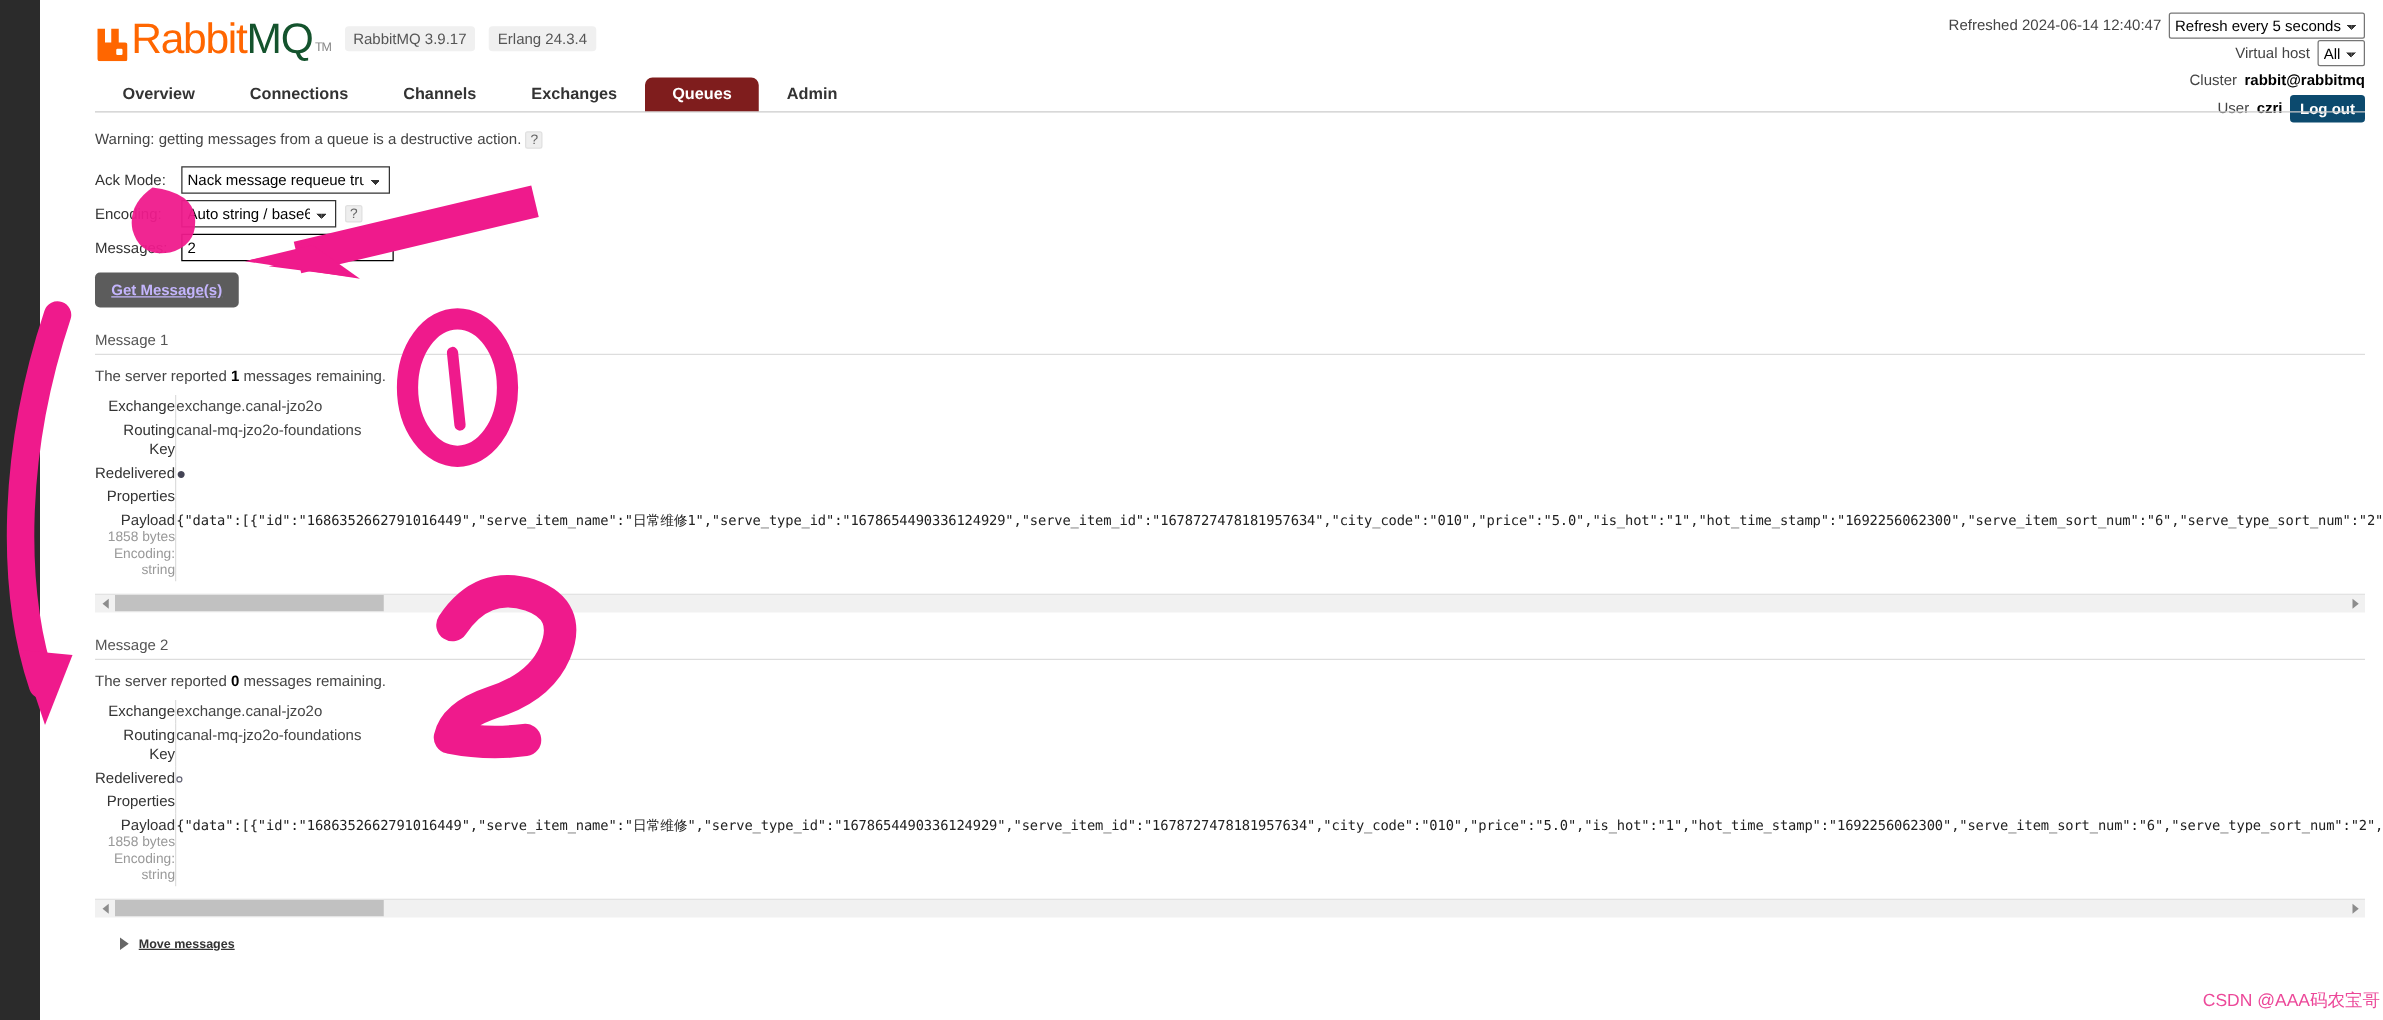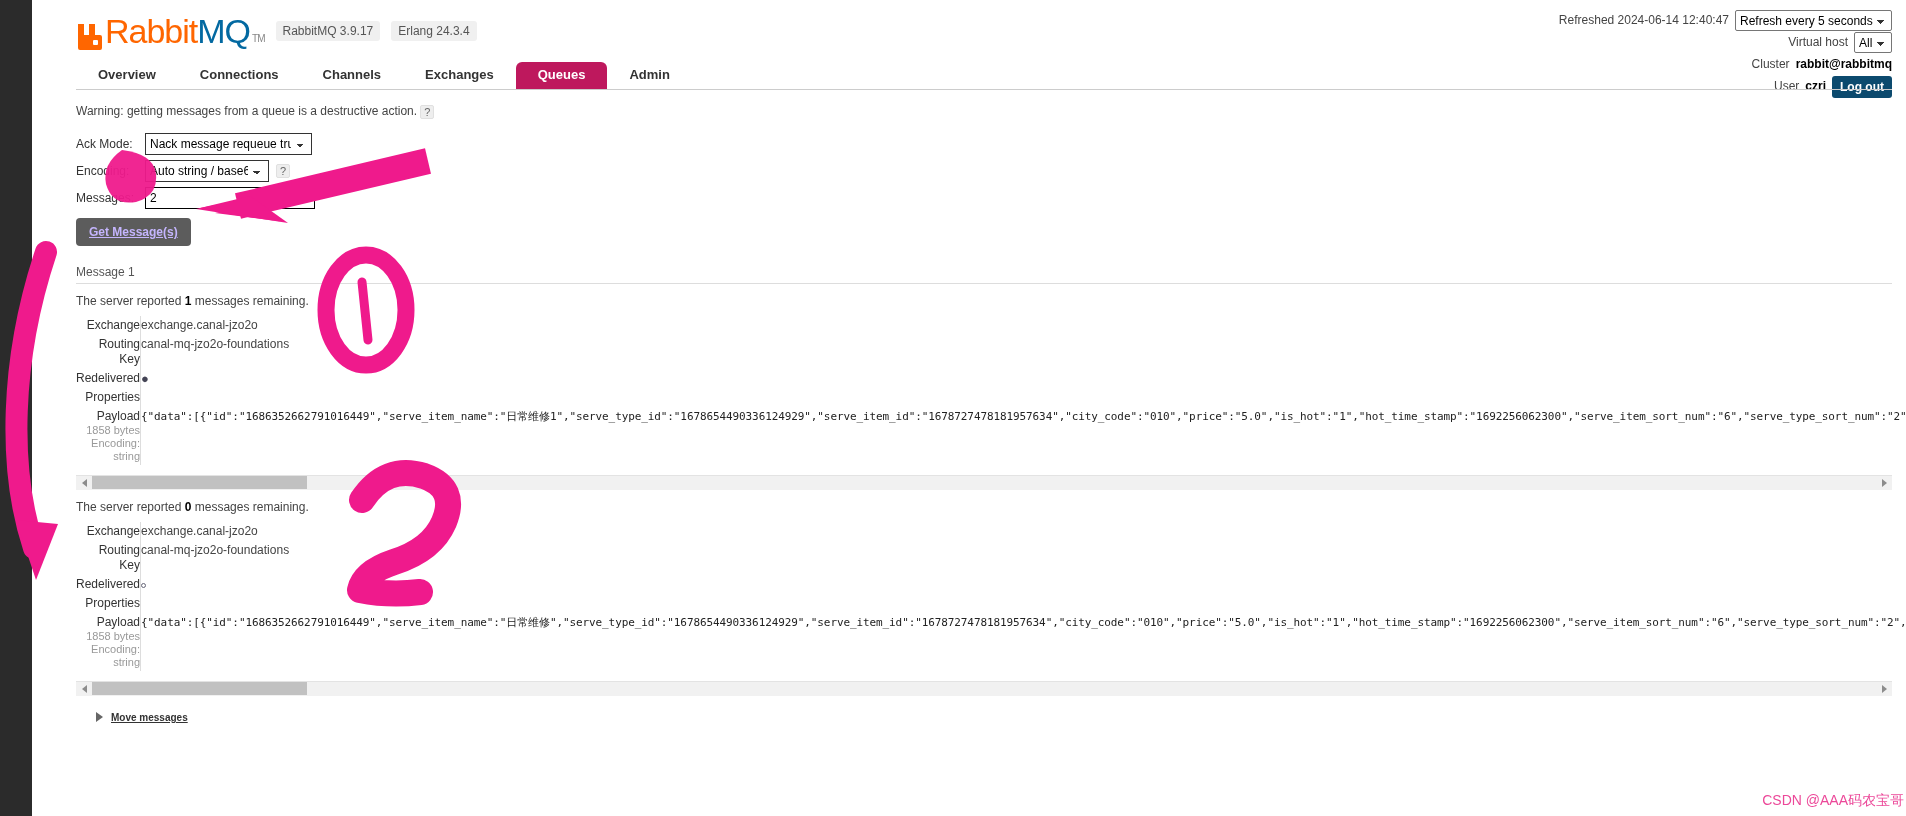--- a/index.html
+++ b/index.html
@@ -34,21 +34,21 @@
   .logo-row { display:flex; align-items:center; gap:11px; }
   .logo {
     display:flex; align-items:flex-end;
     font-size:34px; letter-spacing:-1px; line-height:1;
   }
   .logo-mark {
     width:26px; height:27px; margin-right:3px; position:relative;
     display:inline-block;
   }
   .logo-rabbit { color:#f60; font-weight:400; }
-  .logo-mq { color:#0369a1; font-weight:400; }
+  .logo-mq { color:#14532d; font-weight:400; }
   .logo-tm { font-size:10px; color:#888; margin-left:2px; margin-bottom:4px; }
   .badge {
     background:#f0f0f0;
     color:#555;
     font-size:12px;
     padding:3px 7px;
     border-radius:3px;
     white-space:nowrap;
   }
 
@@ -106,21 +106,21 @@
   .tab {
     font-size:13px;
     font-weight:bold;
     color:#333;
     padding:4px 22px 6px 22px;
     cursor:pointer;
     border-radius:6px 6px 0 0;
     line-height:18px;
     white-space:nowrap;
   }
-  .tab.active { background:#be185d; color:#fff; }
+  .tab.active { background:#7f1d1d; color:#fff; }
 
   
   .content { padding:14px 14px 0 44px; }
   .warning { font-size:12px; color:#444; margin-bottom:14px; }
   .qmark {
     display:inline-block;
     background:#eee;
     color:#666;
     border:1px solid #e0e0e0;
     width:14px; height:14px;
@@ -400,20 +400,21 @@
         </div>
       <div class="sb-track">
           <div class="sb-thumb"></div>
         </div>
       <div class="sb-arrow">
           <div class="tri-r"></div>
         </div>
     </div>
 
     
+    <div class="msg-title">Message 2</div>
     <div class="msg-remaining"><span>The server reported </span><b>0</b><span> messages remaining.</span></div>
 
     <table class="props">
       <tbody>
           <tr>
         <td class="k">Exchange</td>
         <td class="v">exchange.canal-jzo2o</td>
       </tr>
       <tr>
         <td class="k">Routing Key</td>

